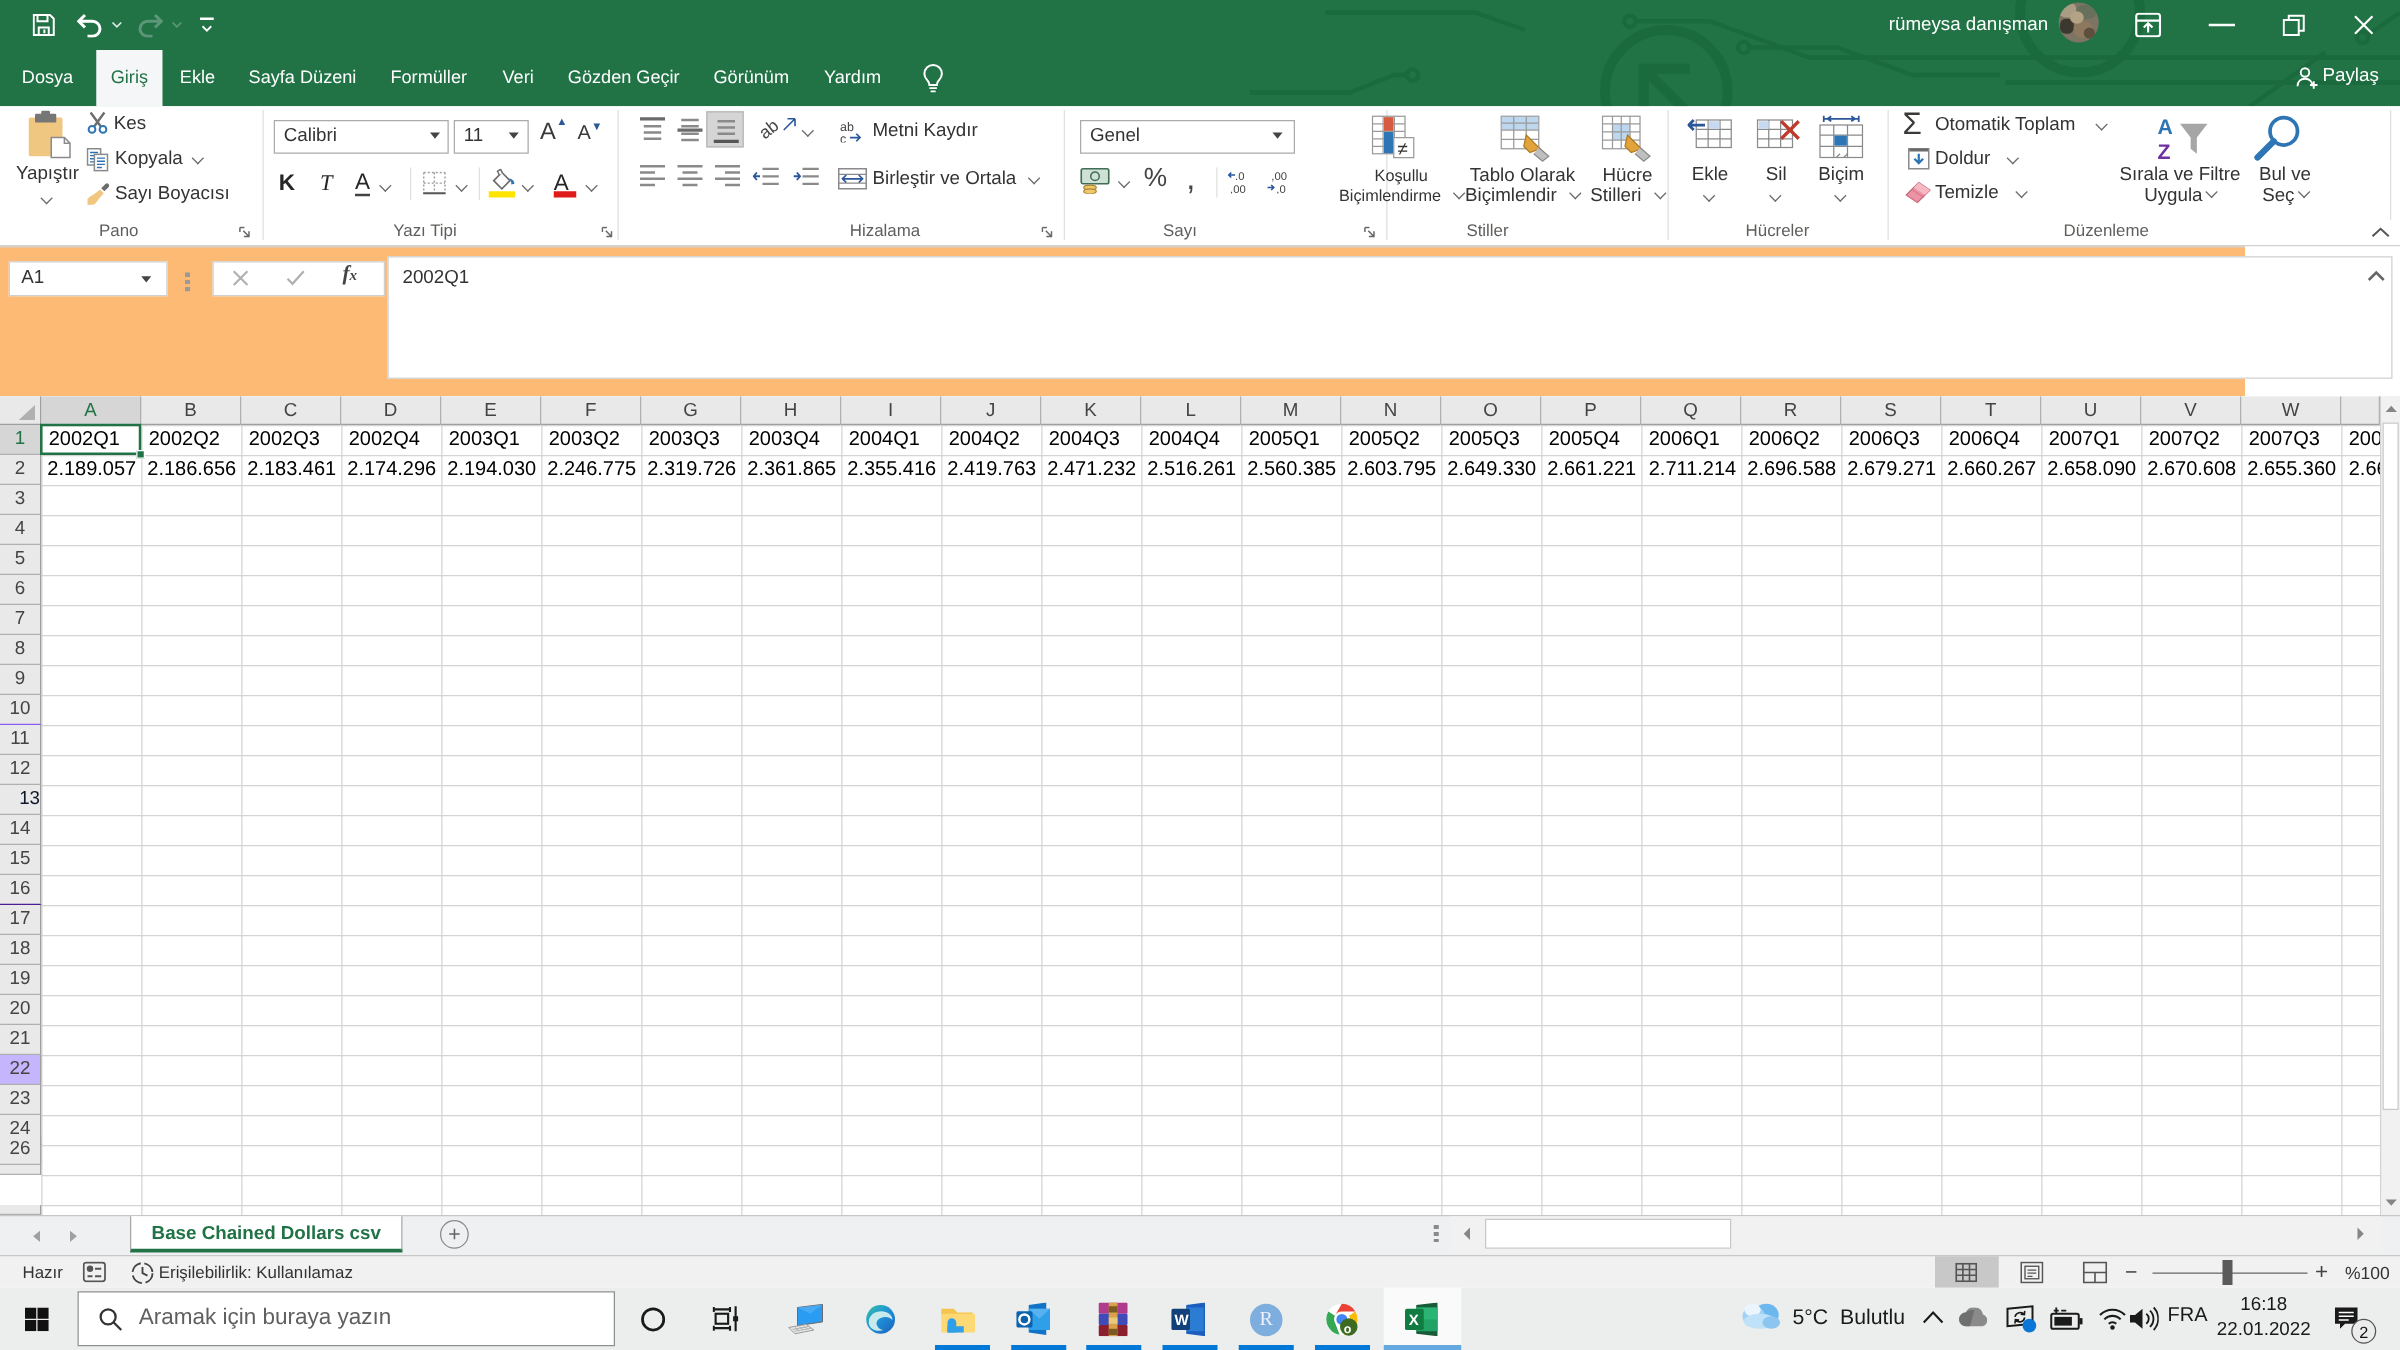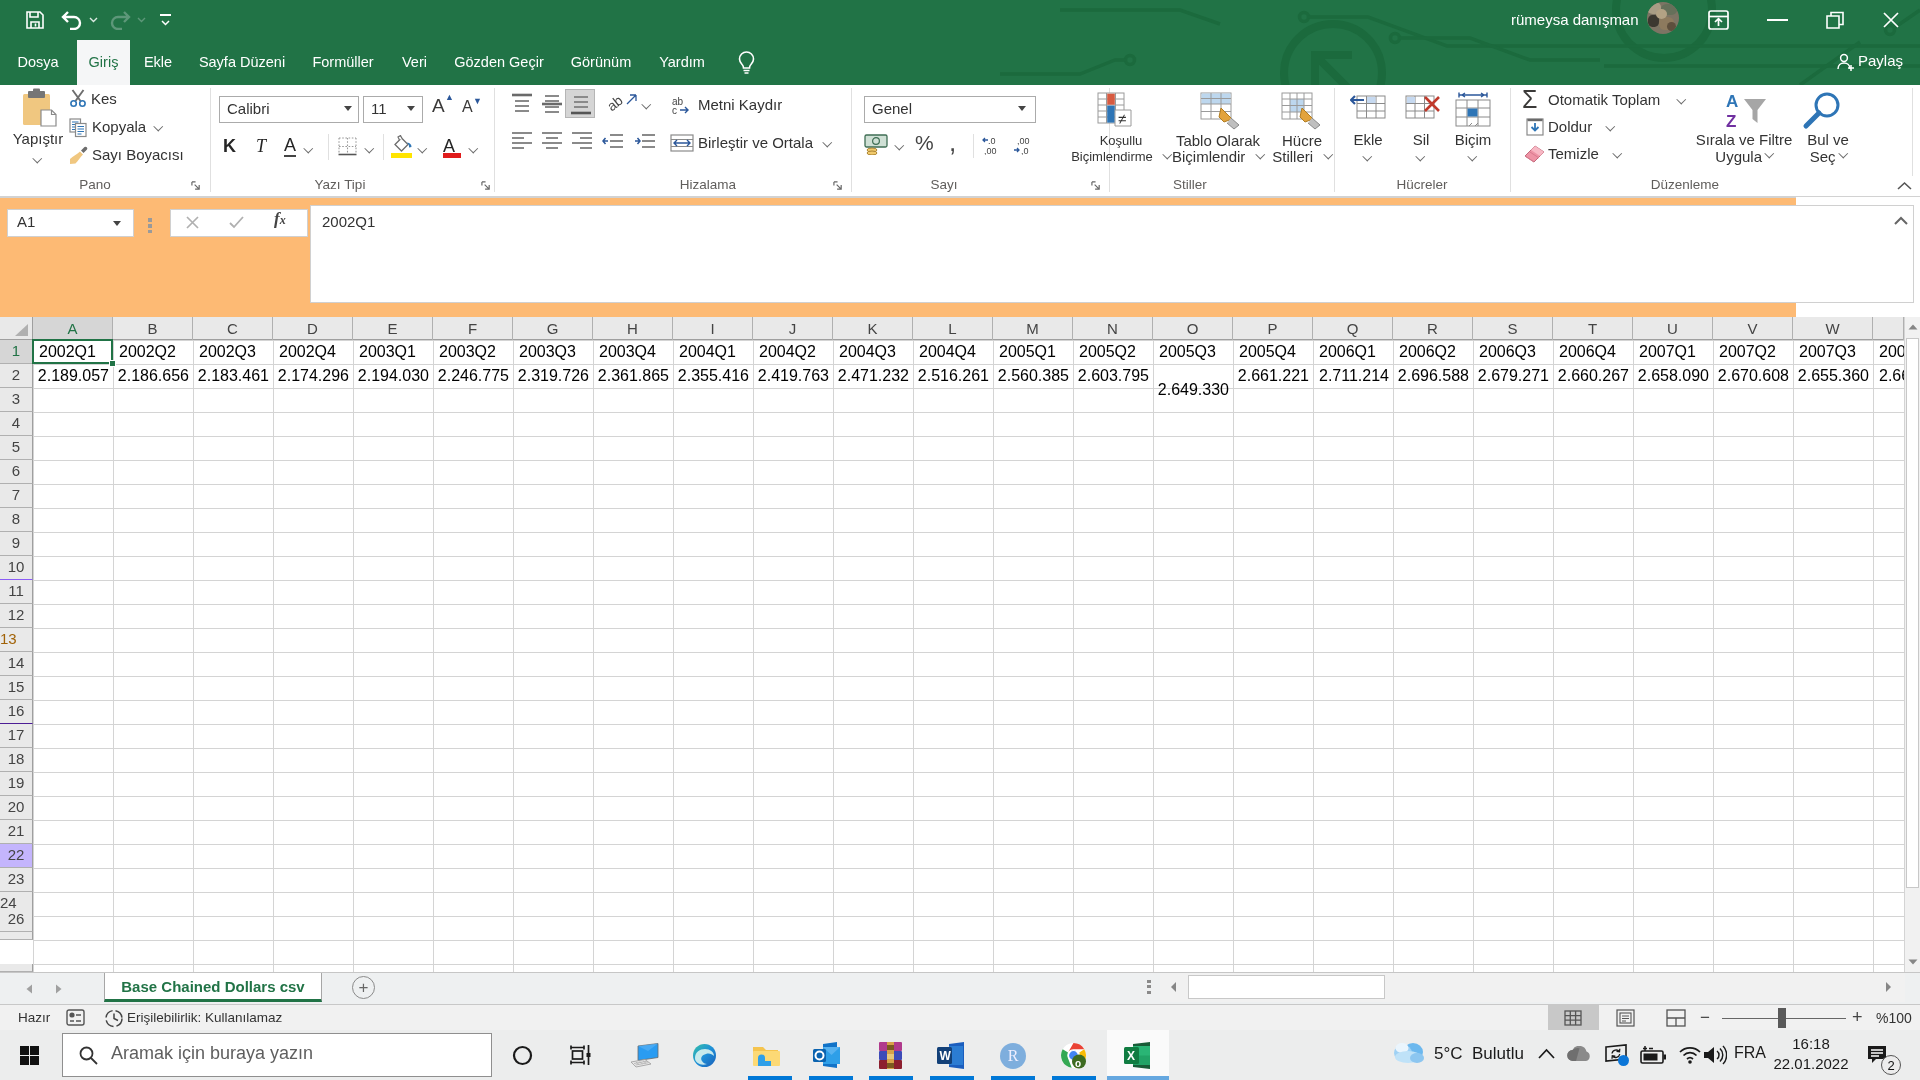--- a/index.html
+++ b/index.html
@@ -502,32 +502,32 @@
 <div class="ab" style="left:0;top:71px;width:33px;height:24px;background:#e9e9e9;border-right:1px solid #9f9f9f;border-bottom:1px solid #b0b0b0;color:#444;font-size:15px;text-align:center;line-height:22px">3</div>
 <div class="ab" style="left:0;top:95px;width:33px;height:24px;background:#e9e9e9;border-right:1px solid #9f9f9f;border-bottom:1px solid #b0b0b0;color:#444;font-size:15px;text-align:center;line-height:22px">4</div>
 <div class="ab" style="left:0;top:119px;width:33px;height:24px;background:#e9e9e9;border-right:1px solid #9f9f9f;border-bottom:1px solid #b0b0b0;color:#444;font-size:15px;text-align:center;line-height:22px">5</div>
 <div class="ab" style="left:0;top:143px;width:33px;height:24px;background:#e9e9e9;border-right:1px solid #9f9f9f;border-bottom:1px solid #b0b0b0;color:#444;font-size:15px;text-align:center;line-height:22px">6</div>
 <div class="ab" style="left:0;top:167px;width:33px;height:24px;background:#e9e9e9;border-right:1px solid #9f9f9f;border-bottom:1px solid #b0b0b0;color:#444;font-size:15px;text-align:center;line-height:22px">7</div>
 <div class="ab" style="left:0;top:191px;width:33px;height:24px;background:#e9e9e9;border-right:1px solid #9f9f9f;border-bottom:1px solid #b0b0b0;color:#444;font-size:15px;text-align:center;line-height:22px">8</div>
 <div class="ab" style="left:0;top:215px;width:33px;height:24px;background:#e9e9e9;border-right:1px solid #9f9f9f;border-bottom:1px solid #b0b0b0;color:#444;font-size:15px;text-align:center;line-height:22px">9</div>
 <div class="ab" style="left:0;top:239px;width:33px;height:24px;background:#e9e9e9;border-right:1px solid #9f9f9f;border-bottom:1px solid #8b5cf6;color:#444;font-size:15px;text-align:center;line-height:22px">10</div>
 <div class="ab" style="left:0;top:263px;width:33px;height:24px;background:#e9e9e9;border-right:1px solid #9f9f9f;border-bottom:1px solid #b0b0b0;color:#444;font-size:15px;text-align:center;line-height:22px">11</div>
 <div class="ab" style="left:0;top:287px;width:33px;height:24px;background:#e9e9e9;border-right:1px solid #9f9f9f;border-bottom:1px solid #b0b0b0;color:#444;font-size:15px;text-align:center;line-height:22px">12</div>
-<div class="ab" style="left:0;top:311px;width:33px;height:24px;background:#e9e9e9;border-right:1px solid #9f9f9f;border-bottom:1px solid #b0b0b0;color:#a16207;font-size:15px;text-align:left;line-height:22px">13</div>
+<div class="ab" style="left:0;top:311px;width:33px;height:24px;background:#e9e9e9;border-right:1px solid #9f9f9f;border-bottom:1px solid #b0b0b0;color:#0f172a;font-size:15px;text-align:right;line-height:22px">13</div>
 <div class="ab" style="left:0;top:335px;width:33px;height:24px;background:#e9e9e9;border-right:1px solid #9f9f9f;border-bottom:1px solid #b0b0b0;color:#444;font-size:15px;text-align:center;line-height:22px">14</div>
 <div class="ab" style="left:0;top:359px;width:33px;height:24px;background:#e9e9e9;border-right:1px solid #9f9f9f;border-bottom:1px solid #b0b0b0;color:#444;font-size:15px;text-align:center;line-height:22px">15</div>
 <div class="ab" style="left:0;top:383px;width:33px;height:24px;background:#e9e9e9;border-right:1px solid #9f9f9f;border-bottom:1px solid #4c1d95;color:#444;font-size:15px;text-align:center;line-height:22px">16</div>
 <div class="ab" style="left:0;top:407px;width:33px;height:24px;background:#e9e9e9;border-right:1px solid #9f9f9f;border-bottom:1px solid #b0b0b0;color:#444;font-size:15px;text-align:center;line-height:22px">17</div>
 <div class="ab" style="left:0;top:431px;width:33px;height:24px;background:#e9e9e9;border-right:1px solid #9f9f9f;border-bottom:1px solid #b0b0b0;color:#444;font-size:15px;text-align:center;line-height:22px">18</div>
 <div class="ab" style="left:0;top:455px;width:33px;height:24px;background:#e9e9e9;border-right:1px solid #9f9f9f;border-bottom:1px solid #b0b0b0;color:#444;font-size:15px;text-align:center;line-height:22px">19</div>
 <div class="ab" style="left:0;top:479px;width:33px;height:24px;background:#e9e9e9;border-right:1px solid #9f9f9f;border-bottom:1px solid #b0b0b0;color:#444;font-size:15px;text-align:center;line-height:22px">20</div>
 <div class="ab" style="left:0;top:503px;width:33px;height:24px;background:#e9e9e9;border-right:1px solid #9f9f9f;border-bottom:1px solid #b0b0b0;color:#444;font-size:15px;text-align:center;line-height:22px">21</div>
 <div class="ab" style="left:0;top:527px;width:33px;height:24px;background:#c4b5fd;border-right:1px solid #9f9f9f;border-bottom:1px solid #b0b0b0;color:#444;font-size:15px;text-align:center;line-height:22px">22</div>
 <div class="ab" style="left:0;top:551px;width:33px;height:24px;background:#e9e9e9;border-right:1px solid #9f9f9f;border-bottom:1px solid #b0b0b0;color:#444;font-size:15px;text-align:center;line-height:22px">23</div>
-<div class="ab" style="left:0;top:575px;width:33px;height:24px;background:#e9e9e9;border-right:1px solid #9f9f9f;border-bottom:1px solid #0f172a;color:#444;font-size:15px;line-height:22px">24</div>
+<div class="ab" style="left:0;top:575px;width:33px;height:24px;background:#e9e9e9;border-right:1px solid #9f9f9f;border-bottom:1px solid #0f172a;color:#444;font-size:15px;text-align:center;line-height:22px">24</div>
 <div class="ab" style="left:0;top:599px;width:33px;height:24px;background:#e9e9e9;border-right:1px solid #9f9f9f;border-bottom:1px solid #b0b0b0;color:#444;font-size:15px;text-align:center;line-height:22px">25</div>
 <div class="ab" style="left:0;top:591px;width:33px;height:24px;background:#e9e9e9;border-right:1px solid #9f9f9f;border-bottom:1px solid #b0b0b0;color:#444;font-size:15px;text-align:center;line-height:22px">26</div>
 <div class="ab" style="left:0;top:647px;width:33px;height:8px;background:#e9e9e9;border-right:1px solid #9f9f9f;border-bottom:1px solid #b0b0b0;color:#444;font-size:15px;text-align:center;line-height:6px"></div>
 <div class="cell1" style="left:39px;top:23px">2002Q1</div>
 <div class="cell1" style="left:119px;top:23px">2002Q2</div>
 <div class="cell1" style="left:199px;top:23px">2002Q3</div>
 <div class="cell1" style="left:279px;top:23px">2002Q4</div>
 <div class="cell1" style="left:359px;top:23px">2003Q1</div>
 <div class="cell1" style="left:439px;top:23px">2003Q2</div>
 <div class="cell1" style="left:519px;top:23px">2003Q3</div>
@@ -555,21 +555,21 @@
 <div class="cell2" style="left:353px;top:47px;width:76px">2.194.030</div>
 <div class="cell2" style="left:433px;top:47px;width:76px">2.246.775</div>
 <div class="cell2" style="left:513px;top:47px;width:76px">2.319.726</div>
 <div class="cell2" style="left:593px;top:47px;width:76px">2.361.865</div>
 <div class="cell2" style="left:673px;top:47px;width:76px">2.355.416</div>
 <div class="cell2" style="left:753px;top:47px;width:76px">2.419.763</div>
 <div class="cell2" style="left:833px;top:47px;width:76px">2.471.232</div>
 <div class="cell2" style="left:913px;top:47px;width:76px">2.516.261</div>
 <div class="cell2" style="left:993px;top:47px;width:76px">2.560.385</div>
 <div class="cell2" style="left:1073px;top:47px;width:76px">2.603.795</div>
-<div class="cell2" style="left:1153px;top:61px;width:76px">2.649.330</div>
+<div class="cell2" style="left:1153px;top:47px;width:76px">2.649.330</div>
 <div class="cell2" style="left:1233px;top:47px;width:76px">2.661.221</div>
 <div class="cell2" style="left:1313px;top:47px;width:76px">2.711.214</div>
 <div class="cell2" style="left:1393px;top:47px;width:76px">2.696.588</div>
 <div class="cell2" style="left:1473px;top:47px;width:76px">2.679.271</div>
 <div class="cell2" style="left:1553px;top:47px;width:76px">2.660.267</div>
 <div class="cell2" style="left:1633px;top:47px;width:76px">2.658.090</div>
 <div class="cell2" style="left:1713px;top:47px;width:76px">2.670.608</div>
 <div class="cell2" style="left:1793px;top:47px;width:76px">2.655.360</div>
 <div class="cell1" style="left:1879px;top:47px">2.667.462</div>
 <div class="ab" style="left:32px;top:22px;width:81px;height:25px;border:2px solid #217346"></div>

